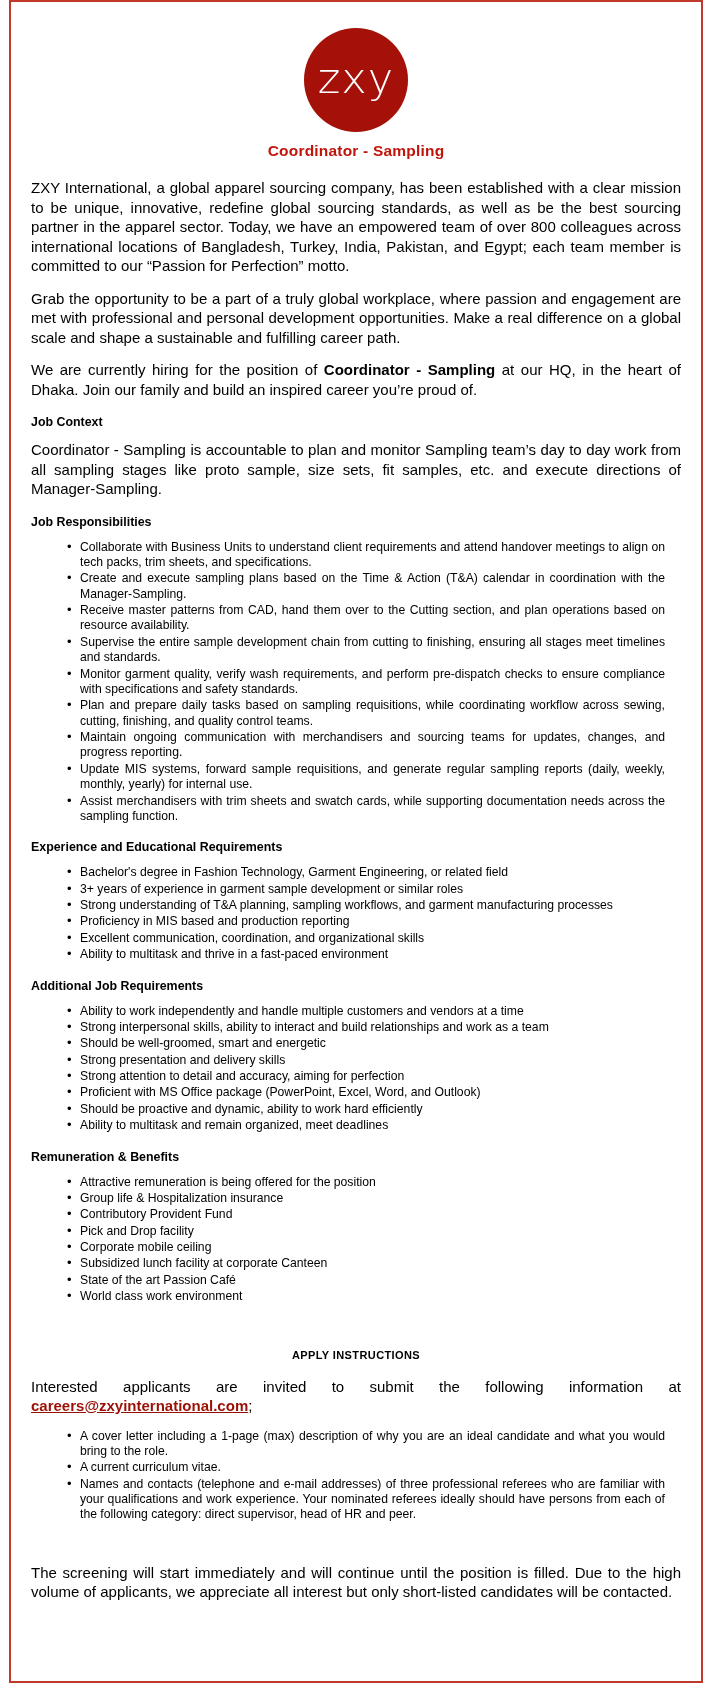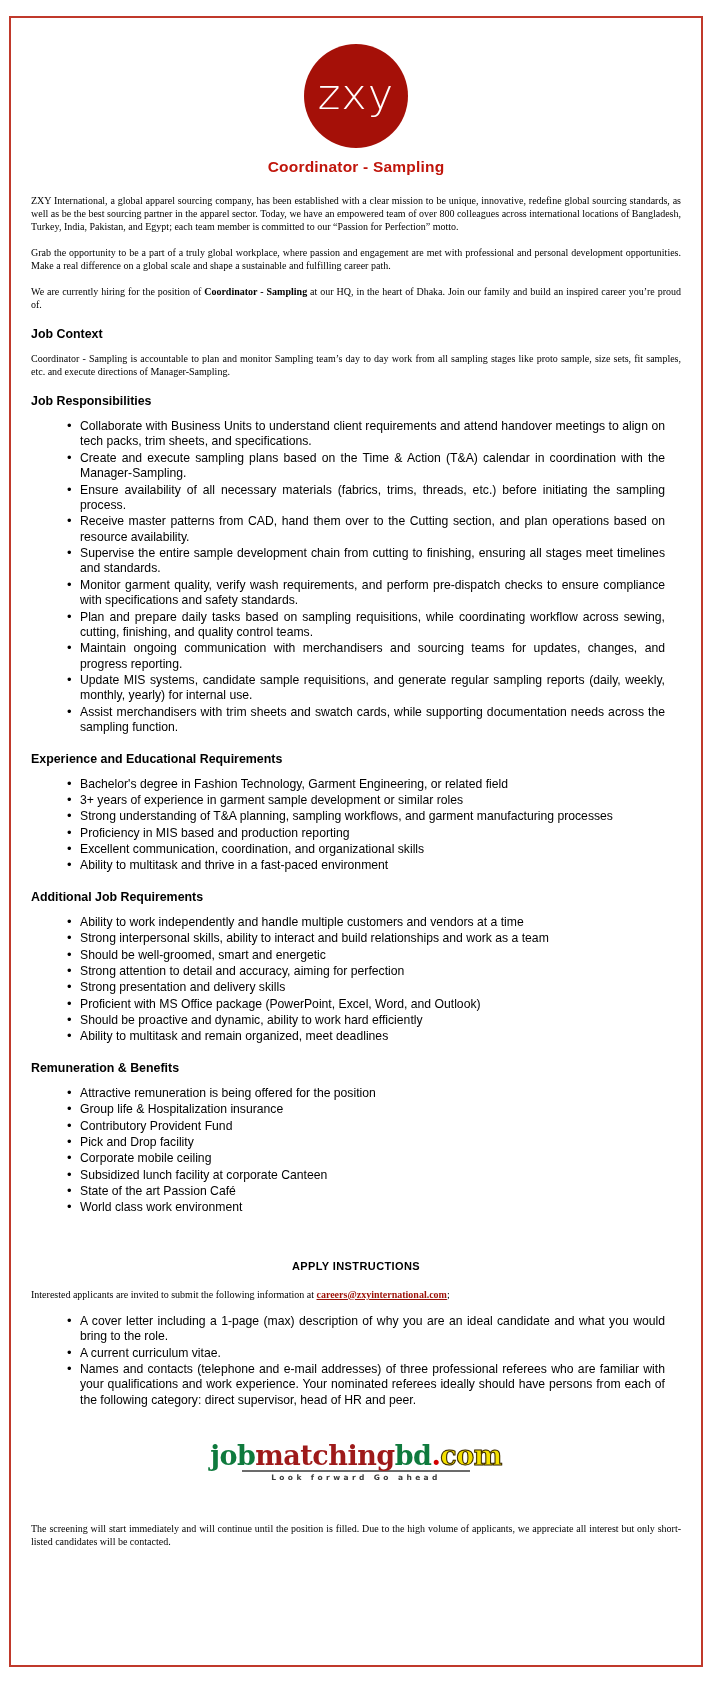--- a/index.html
+++ b/index.html
@@ -11,21 +11,21 @@
   body {
     font-family: "Liberation Sans", sans-serif;
     color: #000000;
   }
   .page {
     width: 712px;
     height: 1683px;
     background: #ffffff;
     position: relative;
     overflow: hidden;
-    padding: 16px 9px;
+    padding: 0 9px;
   }
   .frame {
     width: 100%;
     height: 100%;
     border: 2px solid #c0392b;
     background: #ffffff;
     padding: 18px 20px 8px 20px;
     overflow: hidden;
   }
 
@@ -60,25 +60,24 @@
     text-align: center;
     color: #c0150b;
     font-weight: bold;
     font-size: 15.5px;
     letter-spacing: 0.2px;
     margin: 10px 0 18px 0;
   }
 
   
   p.para {
-    font-size: 10px;
+    font-size: 15px;
     line-height: 1.30;
     text-align: justify;
     margin: 0 0 13px 0;
-    font-family: Liberation Serif, serif;
   }
   p.para:last-child { margin-bottom: 0; margin-top: 40px; }
   .b { font-weight: bold; }
 
   h3.section {
     font-size: 12.4px;
     font-weight: bold;
     margin: 16px 0 11px 0;
   }
 
@@ -178,47 +177,46 @@
     <p class="para">Grab the opportunity to be a part of a truly global workplace, where passion and engagement are met with professional and personal development opportunities. Make a real difference on a global scale and shape a sustainable and fulfilling career path.</p>
     <p class="para"><span>We are currently hiring for the position of </span><span class="b">Coordinator - Sampling</span><span> at our HQ, in the heart of Dhaka. Join our family and build an inspired career you’re proud of.</span></p>
 
     <h3 class="section">Job Context</h3>
     <p class="para">Coordinator - Sampling is accountable to plan and monitor Sampling team’s day to day work from all sampling stages like proto sample, size sets, fit samples, etc. and execute directions of Manager-Sampling.</p>
 
     <h3 class="section">Job Responsibilities</h3>
     <ul class="bullets">
       <li>Collaborate with Business Units to understand client requirements and attend handover meetings to align on tech packs, trim sheets, and specifications.</li>
       <li>Create and execute sampling plans based on the Time &amp; Action (T&amp;A) calendar in coordination with the Manager-Sampling.</li>
-      <li>Ensure availability of all necessary materials (fabrics, trims, threads, etc.) before initiating the sampling process.</li>
       <li>Receive master patterns from CAD, hand them over to the Cutting section, and plan operations based on resource availability.</li>
       <li>Supervise the entire sample development chain from cutting to finishing, ensuring all stages meet timelines and standards.</li>
       <li>Monitor garment quality, verify wash requirements, and perform pre-dispatch checks to ensure compliance with specifications and safety standards.</li>
       <li>Plan and prepare daily tasks based on sampling requisitions, while coordinating workflow across sewing, cutting, finishing, and quality control teams.</li>
       <li>Maintain ongoing communication with merchandisers and sourcing teams for updates, changes, and progress reporting.</li>
-      <li>Update MIS systems, candidate sample requisitions, and generate regular sampling reports (daily, weekly, monthly, yearly) for internal use.</li>
+      <li>Update MIS systems, forward sample requisitions, and generate regular sampling reports (daily, weekly, monthly, yearly) for internal use.</li>
       <li>Assist merchandisers with trim sheets and swatch cards, while supporting documentation needs across the sampling function.</li>
     </ul>
 
     <h3 class="section">Experience and Educational Requirements</h3>
     <ul class="bullets tight">
       <li>Bachelor's degree in Fashion Technology, Garment Engineering, or related field</li>
       <li>3+ years of experience in garment sample development or similar roles</li>
       <li>Strong understanding of T&amp;A planning, sampling workflows, and garment manufacturing processes</li>
       <li>Proficiency in MIS based and production reporting</li>
       <li>Excellent communication, coordination, and organizational skills</li>
       <li>Ability to multitask and thrive in a fast-paced environment</li>
     </ul>
 
     <h3 class="section">Additional Job Requirements</h3>
     <ul class="bullets tight">
       <li>Ability to work independently and handle multiple customers and vendors at a time</li>
       <li>Strong interpersonal skills, ability to interact and build relationships and work as a team</li>
       <li>Should be well-groomed, smart and energetic</li>
+      <li>Strong presentation and delivery skills</li>
       <li>Strong attention to detail and accuracy, aiming for perfection</li>
-      <li>Strong presentation and delivery skills</li>
       <li>Proficient with MS Office package (PowerPoint, Excel, Word, and Outlook)</li>
       <li>Should be proactive and dynamic, ability to work hard efficiently</li>
       <li>Ability to multitask and remain organized, meet deadlines</li>
     </ul>
 
     <h3 class="section">Remuneration &amp; Benefits</h3>
     <ul class="bullets tight">
       <li>Attractive remuneration is being offered for the position</li>
       <li>Group life &amp; Hospitalization insurance</li>
       <li>Contributory Provident Fund</li>
@@ -231,24 +229,17 @@
 
     <div class="apply-heading">APPLY INSTRUCTIONS</div>
     <p class="para"><span>Interested applicants are invited to submit the following information at </span><a class="email" href="#">careers@zxyinternational.com</a><span>;</span></p>
 
     <ul class="bullets">
       <li>A cover letter including a 1-page (max) description of why you are an ideal candidate and what you would bring to the role.</li>
       <li>A current curriculum vitae.</li>
       <li>Names and contacts (telephone and e-mail addresses) of three professional referees who are familiar with your qualifications and work experience. Your nominated referees ideally should have persons from each of the following category: direct supervisor, head of HR and peer.</li>
     </ul>
 
-    <div class="logo2-wrap">
-      <div class="jm-logo">
-        <div><span class="jm-word jm-green">job</span><span class="jm-word jm-red">matching</span><span class="jm-word jm-green">bd</span><span class="jm-word jm-dot">.</span><span class="jm-word jm-yellow">com</span></div>
-        <div class="jm-rule"></div>
-        <div class="jm-tag">Look forward Go ahead</div>
-      </div>
-    </div>
 
     <p class="para">The screening will start immediately and will continue until the position is filled. Due to the high volume of applicants, we appreciate all interest but only short-listed candidates will be contacted.</p>
 
   </div>
 </div>
 
 </body></html>

